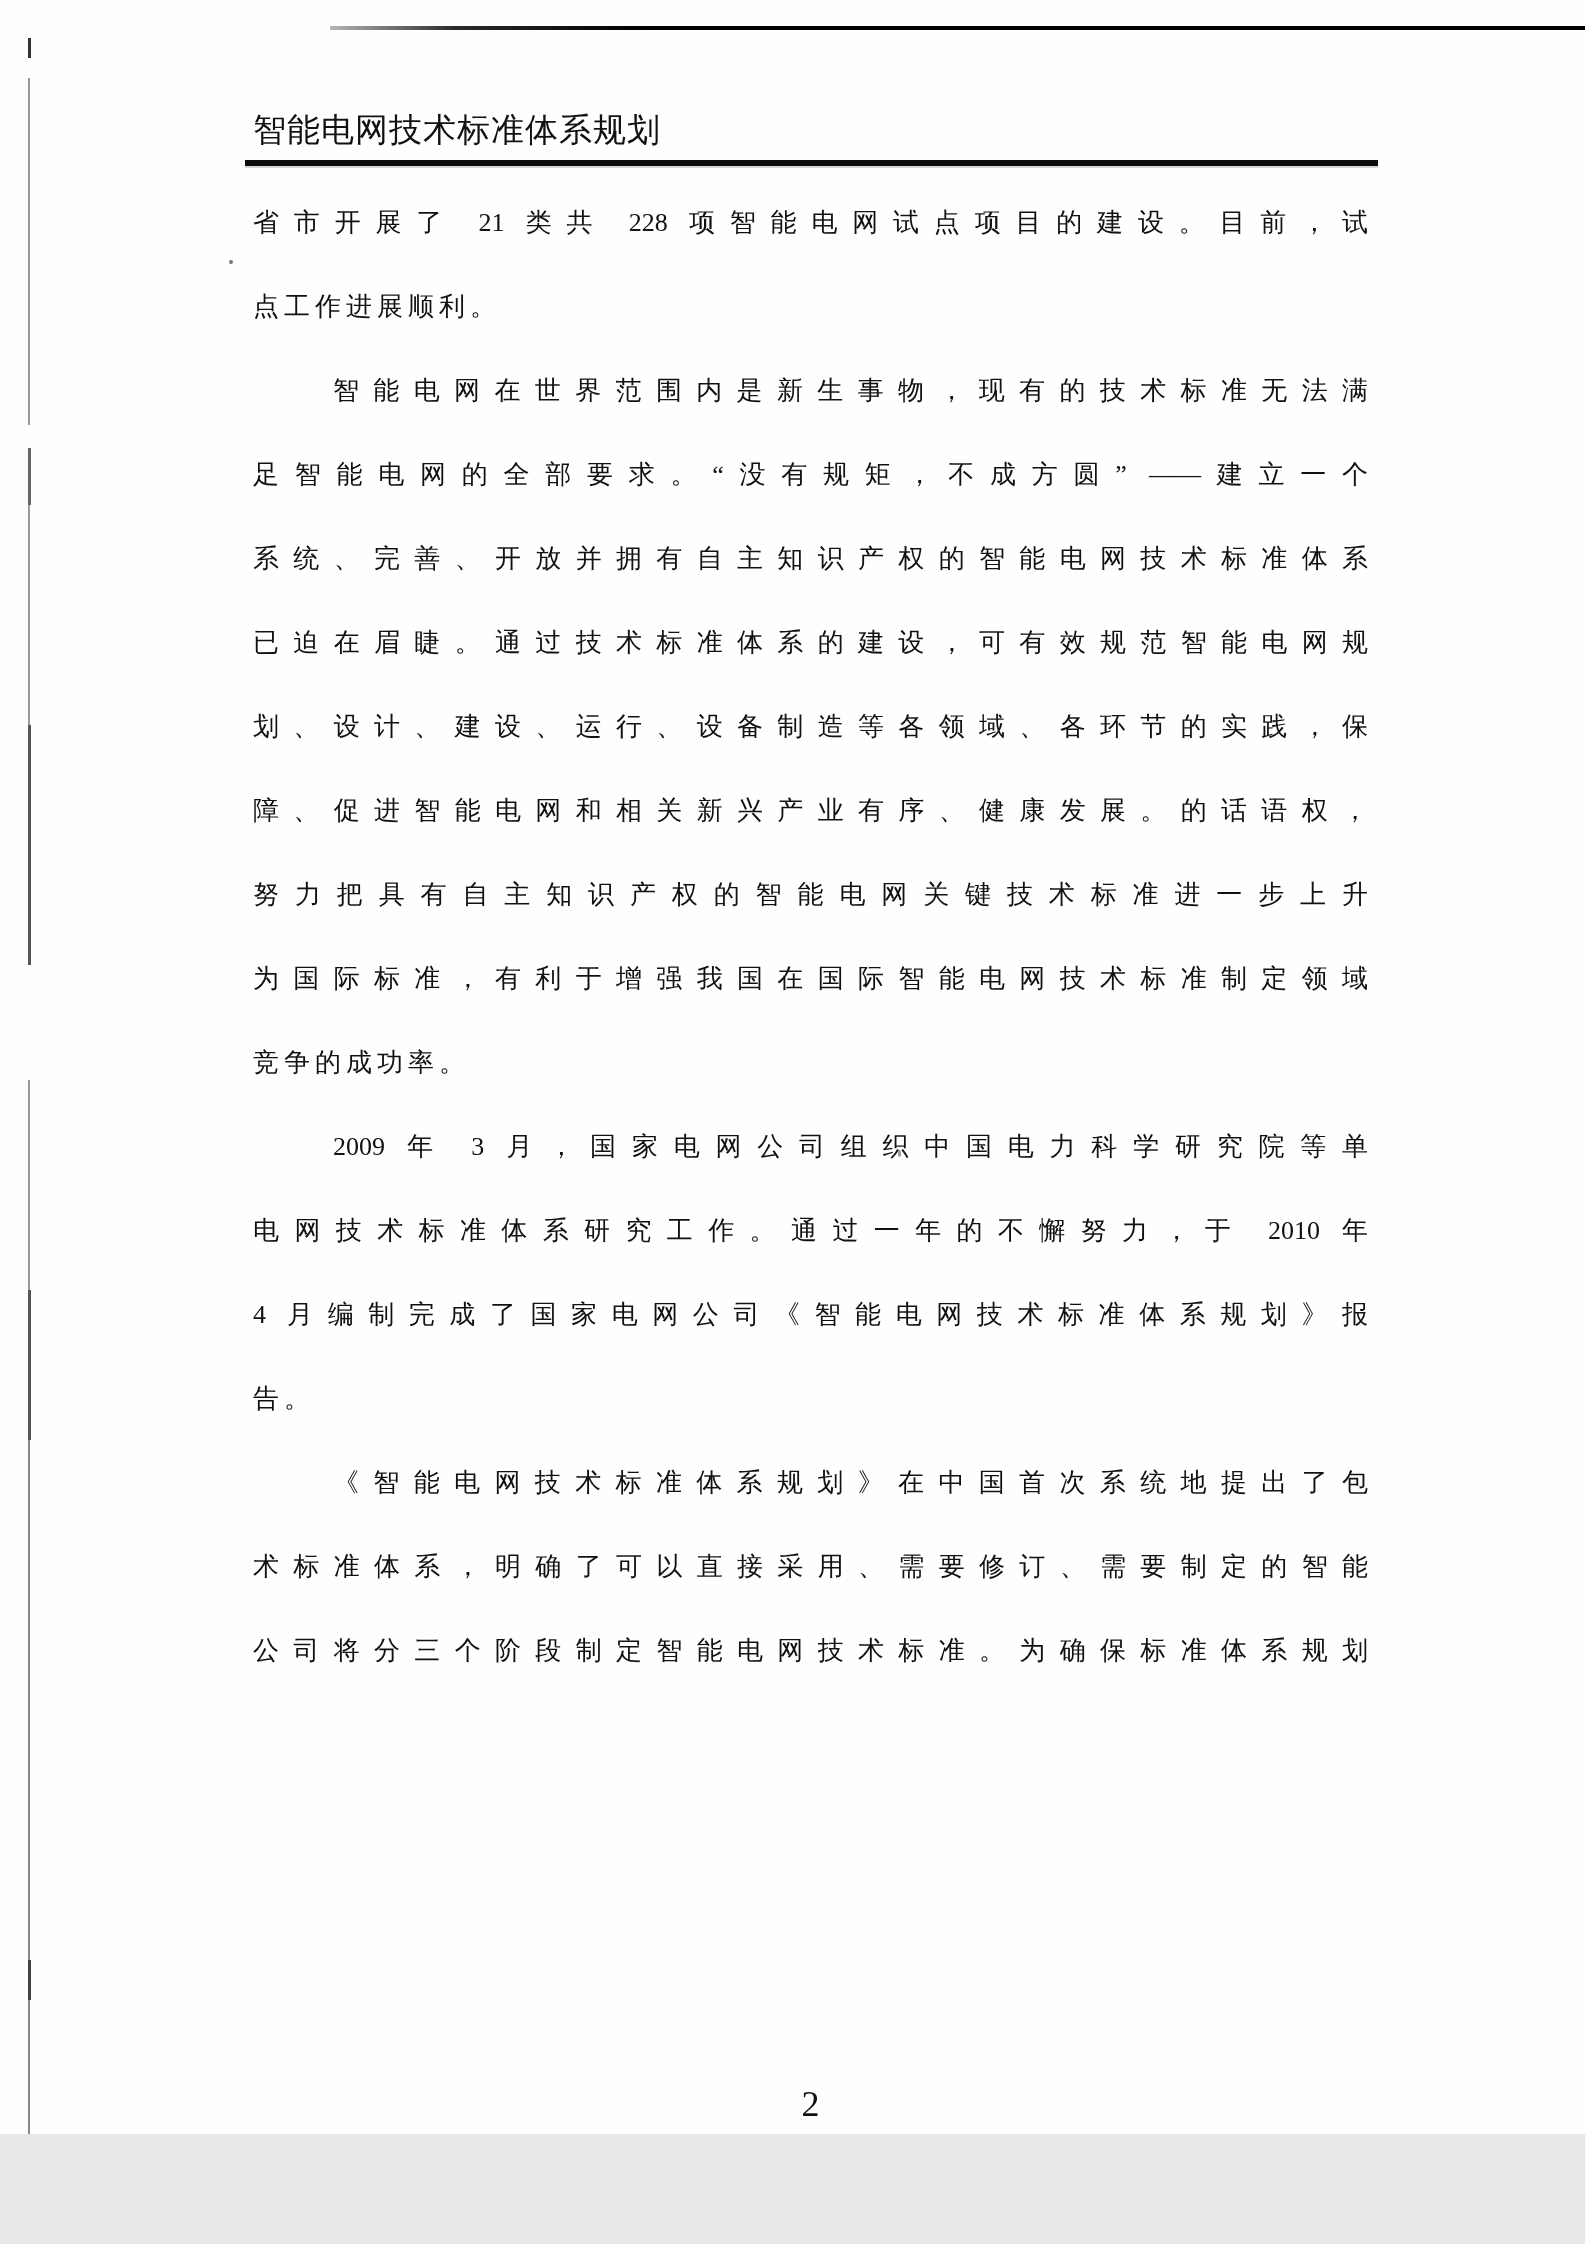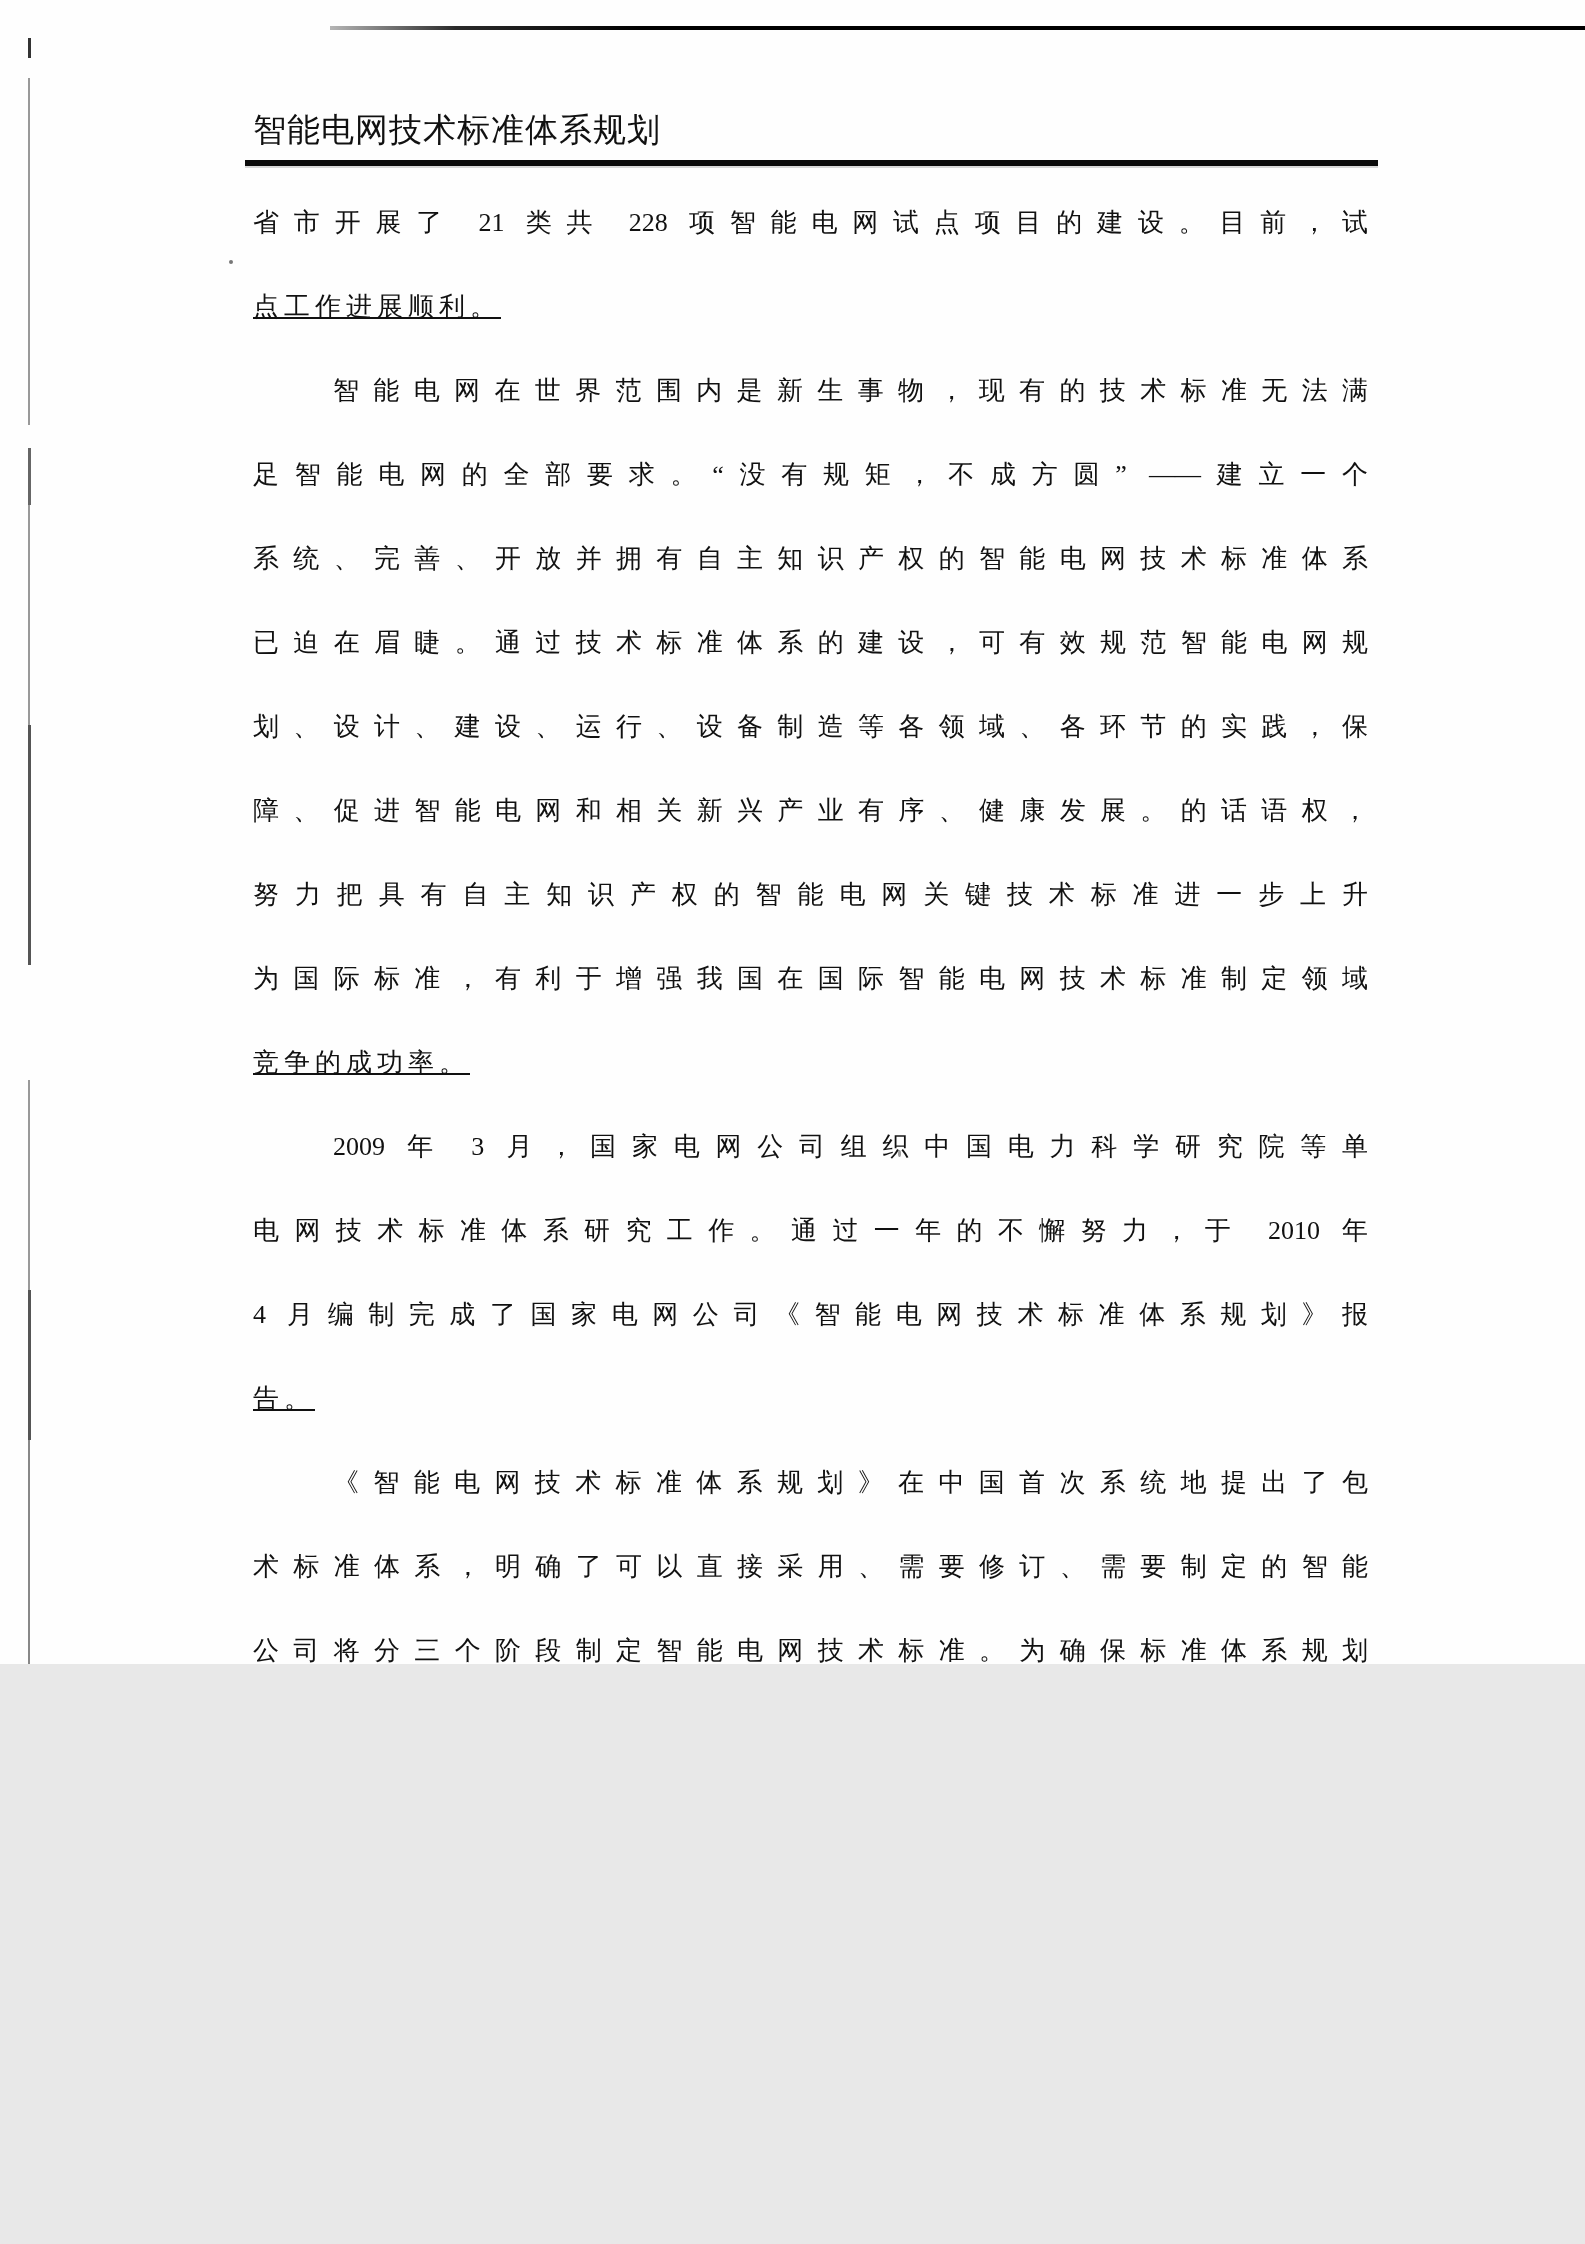--- a/index.html
+++ b/index.html
@@ -1,18 +1,18 @@
 <!DOCTYPE html>
 <html><head>
 <meta charset="utf-8">
 <style>
   html,body{margin:0;padding:0;background:#e8e8e8;}
   .page{
     position:relative;
-    width:1585px;height:1664px;
+    width:1585px;height:2134px;
     margin:0 auto;
     background:#fefefe;
     font-family:"Liberation Serif","DejaVu Serif",serif;
     color:#111;
     overflow:hidden;
   }
   
   .top-line{
     position:absolute;top:26px;left:330px;width:1255px;height:4px;
     background:linear-gradient(to right,#b5b5b5,#2a2a2a 10%,#000 25%);
@@ -35,21 +35,21 @@
   }
   .line{
     height:84px;line-height:84px;
     font-size:26px;
     text-align:justify;
     text-align-last:justify;
     letter-spacing:0;
     overflow:hidden;
   }
   .line.indent{padding-left:80px;}
-  .line.short{text-align:left;text-align-last:left;letter-spacing:5px;text-decoration:underline;}
+  .line.short{text-align:left;text-align-last:left;letter-spacing:5px;}
   
   .page-number{
     position:absolute;left:253px;top:2082px;width:1115px;
     text-align:center;font-size:36px;line-height:44px;
   }
   
   .speck{position:absolute;background:#777;border-radius:50%;}
 </style>
 </head>
 <body>

